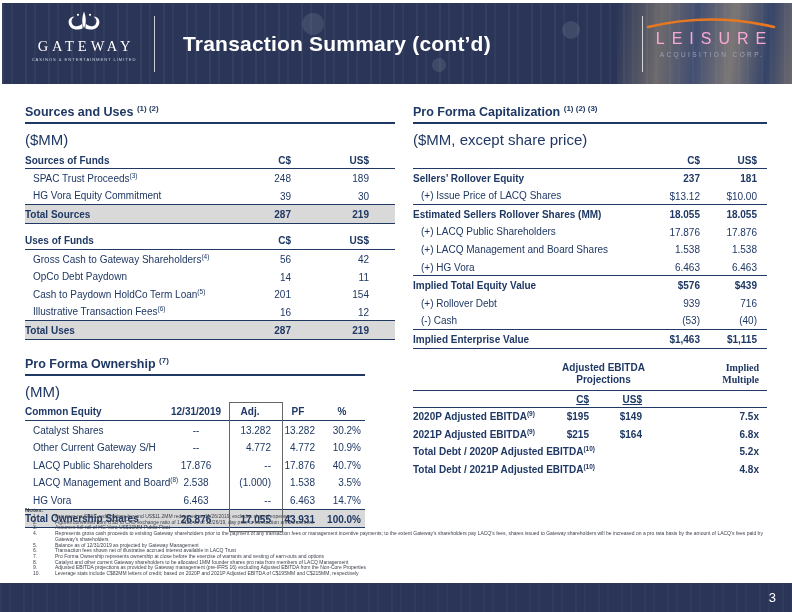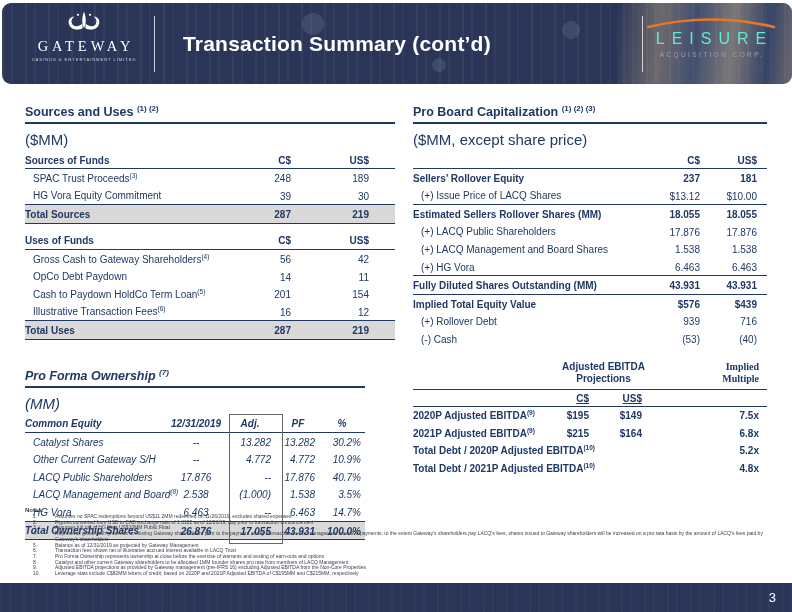--- a/index.html
+++ b/index.html
@@ -6,42 +6,42 @@
     --navy:#1F3864;
     --band:#2A3557;
     --gray:#D9D9D9;
     --orange:#E87722;
   }
   html,body{margin:0;padding:0;background:#fff;}
   body{width:792px;height:612px;font-family:"Liberation Sans",sans-serif;position:relative;overflow:hidden;}
   .slide{position:absolute;inset:0;background:#fff;}
 
   
-  .band{position:absolute;left:2px;right:0;top:3px;height:81px;background:var(--band);overflow:hidden;border-radius:9px;}
+  .band{position:absolute;left:2px;right:0;top:3px;height:81px;background:var(--band);overflow:hidden;}
   .streaks{position:absolute;inset:0;opacity:.55;
     background:repeating-linear-gradient(90deg,rgba(255,255,255,.09) 0 2px,rgba(255,255,255,0) 2px 9px,rgba(150,165,205,.12) 9px 11px,rgba(255,255,255,0) 11px 23px);}
   .collage{position:absolute;right:0;top:0;width:175px;height:100%;
     background:linear-gradient(95deg,rgba(190,170,135,0) 0%,rgba(190,170,135,.45) 25%,rgba(110,125,160,.35) 45%,rgba(205,185,150,.5) 65%,rgba(70,90,130,.4) 85%,rgba(190,170,135,.45) 100%);}
   .bokeh{position:absolute;border-radius:50%;background:rgba(255,255,255,.10);}
   .bk1{width:22px;height:22px;left:300px;top:10px;}
   .bk2{width:14px;height:14px;left:430px;top:55px;}
   .bk3{width:18px;height:18px;left:560px;top:18px;}
   .vdiv{position:absolute;top:13px;height:56px;width:1px;background:rgba(255,255,255,.75);}
   .vdiv1{left:152px;}
   .vdiv2{left:640px;}
   .band-title{position:absolute;left:181px;top:0;height:84px;line-height:81px;color:#fff;font-size:21px;font-weight:bold;letter-spacing:.2px;}
 
   .gw{position:absolute;left:20px;top:7px;width:124px;text-align:center;color:#fff;}
   .gw svg{display:block;margin:0 auto;}
   .gw-name{font-family:"Liberation Serif",serif;font-size:14.5px;letter-spacing:4px;padding-left:4px;margin-top:1px;}
   .gw-sub{font-size:4.2px;letter-spacing:.9px;color:#CBD0DD;margin-top:2px;}
 
   .lz{position:absolute;right:10px;top:13px;width:142px;text-align:center;}
   .lz svg{display:block;margin:0 auto;}
-  .lz-name{font-size:16px;letter-spacing:7px;padding-left:7px;color:#5eead4;margin-top:1px;}
+  .lz-name{font-size:16px;letter-spacing:7px;padding-left:7px;color:#f9a8d4;margin-top:1px;}
   .lz-sub{font-size:6.5px;letter-spacing:2.4px;padding-left:2px;color:#9BA2B4;margin-top:3px;}
 
   
   .col-left{position:absolute;left:25px;top:104px;width:370px;}
   .col-right{position:absolute;left:413px;top:104px;width:354px;}
 
   .sec-h{font-size:12.5px;font-weight:bold;color:var(--navy);border-bottom:2px solid var(--navy);padding-bottom:3px;}
   .sec-h sup{font-size:8px;font-weight:bold;}
   .units{font-size:15px;color:var(--navy);margin:7px 0 4px 0;}
 
@@ -212,21 +212,21 @@
   </tr>
 
   <tr class="total">
     <td class="lbl"><span>Total Uses</span><sup></sup></td>
     <td class="num c">287</td>
     <td class="num u">219</td>
   </tr>
 </tbody>
     </table>
 
-    <div style="margin-top:28px;width:340px;font-style:italic;">
+    <div style="margin-top:16px;width:340px;">
       <div class="sec-h">
         <span>Pro Forma Ownership</span>
         <sup>(7)</sup>
       </div>
       <div class="units">(MM)</div>
 
       <div class="own-wrap">
         <table class="fin own-table">
           <colgroup>
               <col style="width:146px">
@@ -294,21 +294,21 @@
   </tr>
 </tbody>
         </table>
         <div class="adj-box"></div>
       </div>
     </div>
   </div>
 
   <div class="col-right">
     <div class="sec-h">
-      <span>Pro Board Capitalization</span>
+      <span>Pro Forma Capitalization</span>
       <sup>(1) (2) (3)</sup>
     </div>
     <div class="units">($MM, except share price)</div>
 
     <table class="fin cap-table">
       <colgroup>
           <col style="width:217px">
           <col style="width:70px">
           <col style="width:67px">
         </colgroup>
@@ -349,45 +349,45 @@
     <td class="num c">1.538</td>
     <td class="num u">1.538</td>
   </tr>
 
   <tr class="indent">
     <td class="lbl"><span>(+) HG Vora</span><sup></sup></td>
     <td class="num c">6.463</td>
     <td class="num u">6.463</td>
   </tr>
 
-  <tr class="bold rule-top">
-    <td class="lbl"><span>Fully Diluted Shares Outstanding (MM)</span><sup></sup></td>
-    <td class="num c">43.931</td>
-    <td class="num u">43.931</td>
-  </tr>
 
 
   <tr class="bold rule-top">
     <td class="lbl"><span>Implied Total Equity Value</span><sup></sup></td>
     <td class="num c">$576</td>
     <td class="num u">$439</td>
   </tr>
 
   <tr class="indent">
     <td class="lbl"><span>(+) Rollover Debt</span><sup></sup></td>
     <td class="num c">939</td>
     <td class="num u">716</td>
   </tr>
 
   <tr class="indent">
     <td class="lbl"><span>(-) Cash</span><sup></sup></td>
     <td class="num c">(53)</td>
     <td class="num u">(40)</td>
   </tr>
 
+  <tr class="bold rule-top rule-bottom">
+    <td class="lbl"><span>Implied Enterprise Value</span><sup></sup></td>
+    <td class="num c">$1,463</td>
+    <td class="num u">$1,115</td>
+  </tr>
 </tbody>
     </table>
 
     <table class="fin eb-table">
       <colgroup>
           <col style="width:140px">
           <col style="width:48px">
           <col style="width:53px">
           <col style="width:38px">
           <col style="width:75px">

